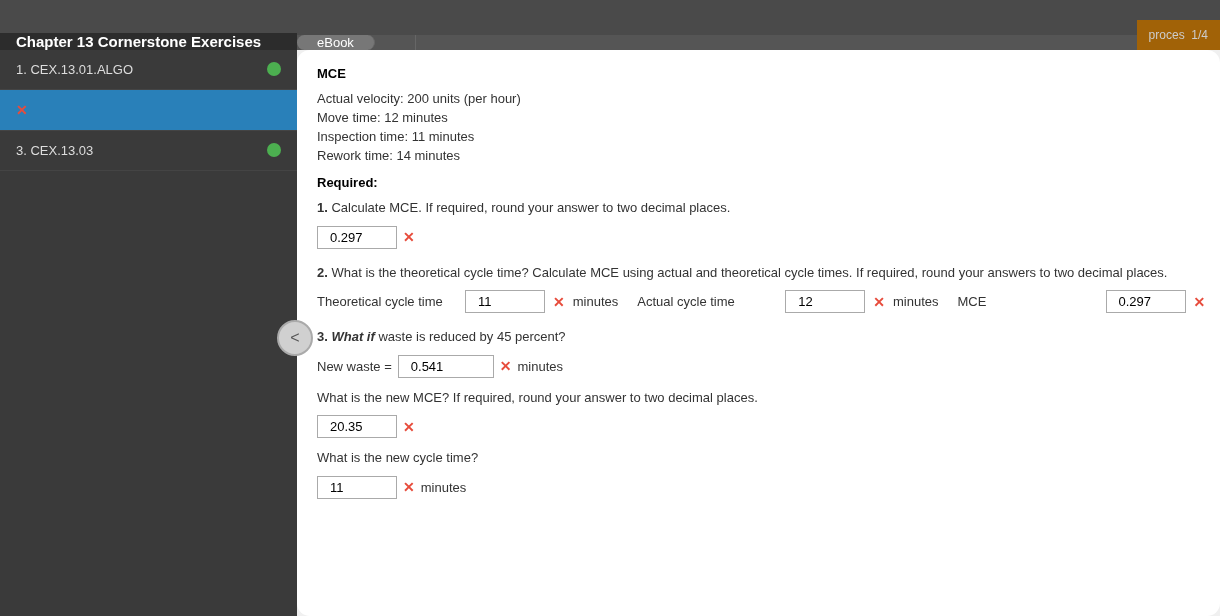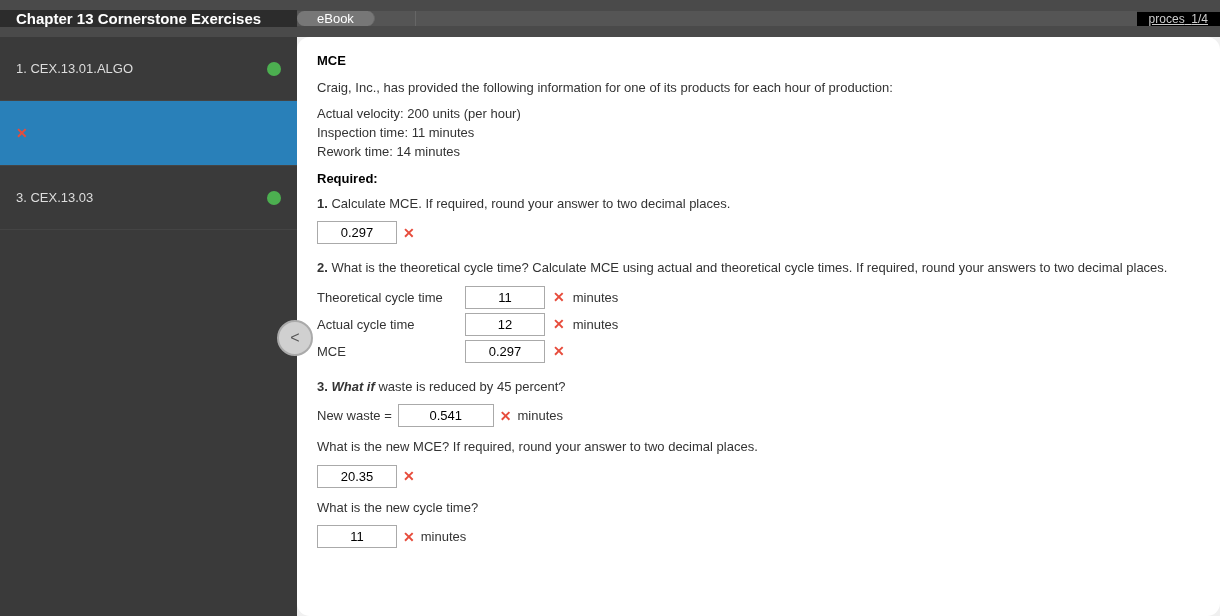--- a/index.html
+++ b/index.html
@@ -1,33 +1,33 @@
 <!DOCTYPE html>
 <html><head>
   <meta charset="utf-8">
   <style>
     * { box-sizing: border-box; margin: 0; padding: 0; }
     body { font-family: Arial, sans-serif; font-size: 13px; background: #f0f0f0; overflow: hidden; }
 
     .app-container { display: flex; flex-direction: column; height: 616px; width: 1220px; }
 
     
-    .header { display: flex; align-items: center; background: #4a4a4a; height: 37px; }
+    .header { display: flex; align-items: flex-end; background: #4a4a4a; height: 50px; }
     .header-title { background: #2c2c2c; color: #fff; font-size: 15px; font-weight: bold; padding: 0 16px; display: flex; align-items: center; width: 297px; flex-shrink: 0; }
     .tab-bar { display: flex; align-items: stretch; flex: 1; background: #555; }
     .tab { padding: 0 20px; display: flex; align-items: center; color: #ddd; font-size: 13px; cursor: pointer; border-right: 1px solid #666; }
     .tab.active { background: #777; color: #fff; border-radius: 20px; }
-    .header-right { display: flex; align-items: center; padding: 0 12px; color: #ccc; font-size: 12px; background: #000000; margin-left: auto; white-space: nowrap; text-decoration: underline; }
+    .header-right { display: flex; align-items: center; padding: 8px 12px; color: #ccc; font-size: 12px; background: #a16207; margin-left: auto; white-space: nowrap; }
 
     
     .main-layout { display: flex; flex: 1; overflow: hidden; }
 
     
     .sidebar { width: 297px; background: #3a3a3a; flex-shrink: 0; overflow-y: auto; }
-    .sidebar-item { display: flex; align-items: center; padding: 24px 16px; color: #ddd; font-size: 13px; cursor: pointer; border-bottom: 1px solid #444; justify-content: space-between; }
+    .sidebar-item { display: flex; align-items: flex-start; padding: 12px 16px; color: #ddd; font-size: 13px; cursor: pointer; border-bottom: 1px solid #444; justify-content: space-between; }
     .sidebar-item.active { background: #2980b9; color: #fff; }
     .sidebar-item-label { flex: 1; }
     .status-dot { width: 14px; height: 14px; border-radius: 50%; display: inline-block; }
     .status-dot.green { background: #4CAF50; }
     .status-x { color: #e74c3c; font-size: 14px; font-weight: bold; }
 
     
     .content-area { flex: 1; background: #fff; overflow-y: auto; padding: 16px 20px; position: relative; border-radius: 13px; }
 
     
@@ -37,26 +37,26 @@
     .mce-title { font-size: 13px; font-weight: bold; margin-bottom: 10px; }
     .problem-text { font-size: 13px; color: #333; margin-bottom: 8px; line-height: 1.5; }
     .data-line { font-size: 13px; color: #333; margin-bottom: 4px; }
     .required-label { font-size: 13px; font-weight: bold; margin: 12px 0 8px 0; }
 
     .question-block { margin-bottom: 14px; }
     .question-text { font-size: 13px; color: #333; margin-bottom: 8px; line-height: 1.5; }
     .question-num { font-weight: bold; }
 
     .answer-row { display: flex; align-items: center; gap: 6px; margin-bottom: 6px; }
-    .answer-input { border: 1px solid #aaa; padding: 3px 4px; text-align: center; font-size: 13px; width: 80px; background: #fff; }
+    .answer-input { border: 1px solid #aaa; padding: 3px 12px; text-align: left; font-size: 13px; width: 80px; background: #fff; }
     .answer-input.wide { width: 96px; }
     .x-mark { color: #e74c3c; font-size: 14px; font-weight: bold; cursor: pointer; }
     .unit-label { font-size: 13px; color: #333; }
 
-    .table-answer { display: flex; flex-direction: column; gap: 4px; margin-bottom: 10px; }
+    .table-answer { display: flex; flex-direction: row; gap: 19px; margin-bottom: 10px; }
     .table-row-item { display: flex; align-items: center; gap: 8px; }
     .table-row-label { font-size: 13px; color: #333; width: 140px; }
 
     .italic-text { font-style: italic; font-weight: bold; }
   </style>
 </head>
 <body>
 
 <div class="app-container">
 
@@ -86,23 +86,23 @@
       <div class="sidebar-item">
         <span class="sidebar-item-label">3. CEX.13.03</span>
         <span class="status-dot green"></span>
       </div>
     </div>
 
     <div class="collapse-btn">&lt;</div>
 
     <div class="content-area">
       <div class="mce-title">MCE</div>
-      <div class="problem-text">Craig, Inc., has provided the following information for one of its products for each hour of production:</div>
 
       <div class="data-line">Actual velocity: 200 units (per hour)</div>
+      <div class="data-line">Move time: 12 minutes</div>
       <div class="data-line">Inspection time: 11 minutes</div>
       <div class="data-line">Rework time: 14 minutes</div>
 
       <div class="required-label">Required:</div>
 
       <div class="question-block">
         <div class="question-text">
           <span class="question-num">1.</span>
           <span>Calculate MCE. If required, round your answer to two decimal places.</span>
         </div>

